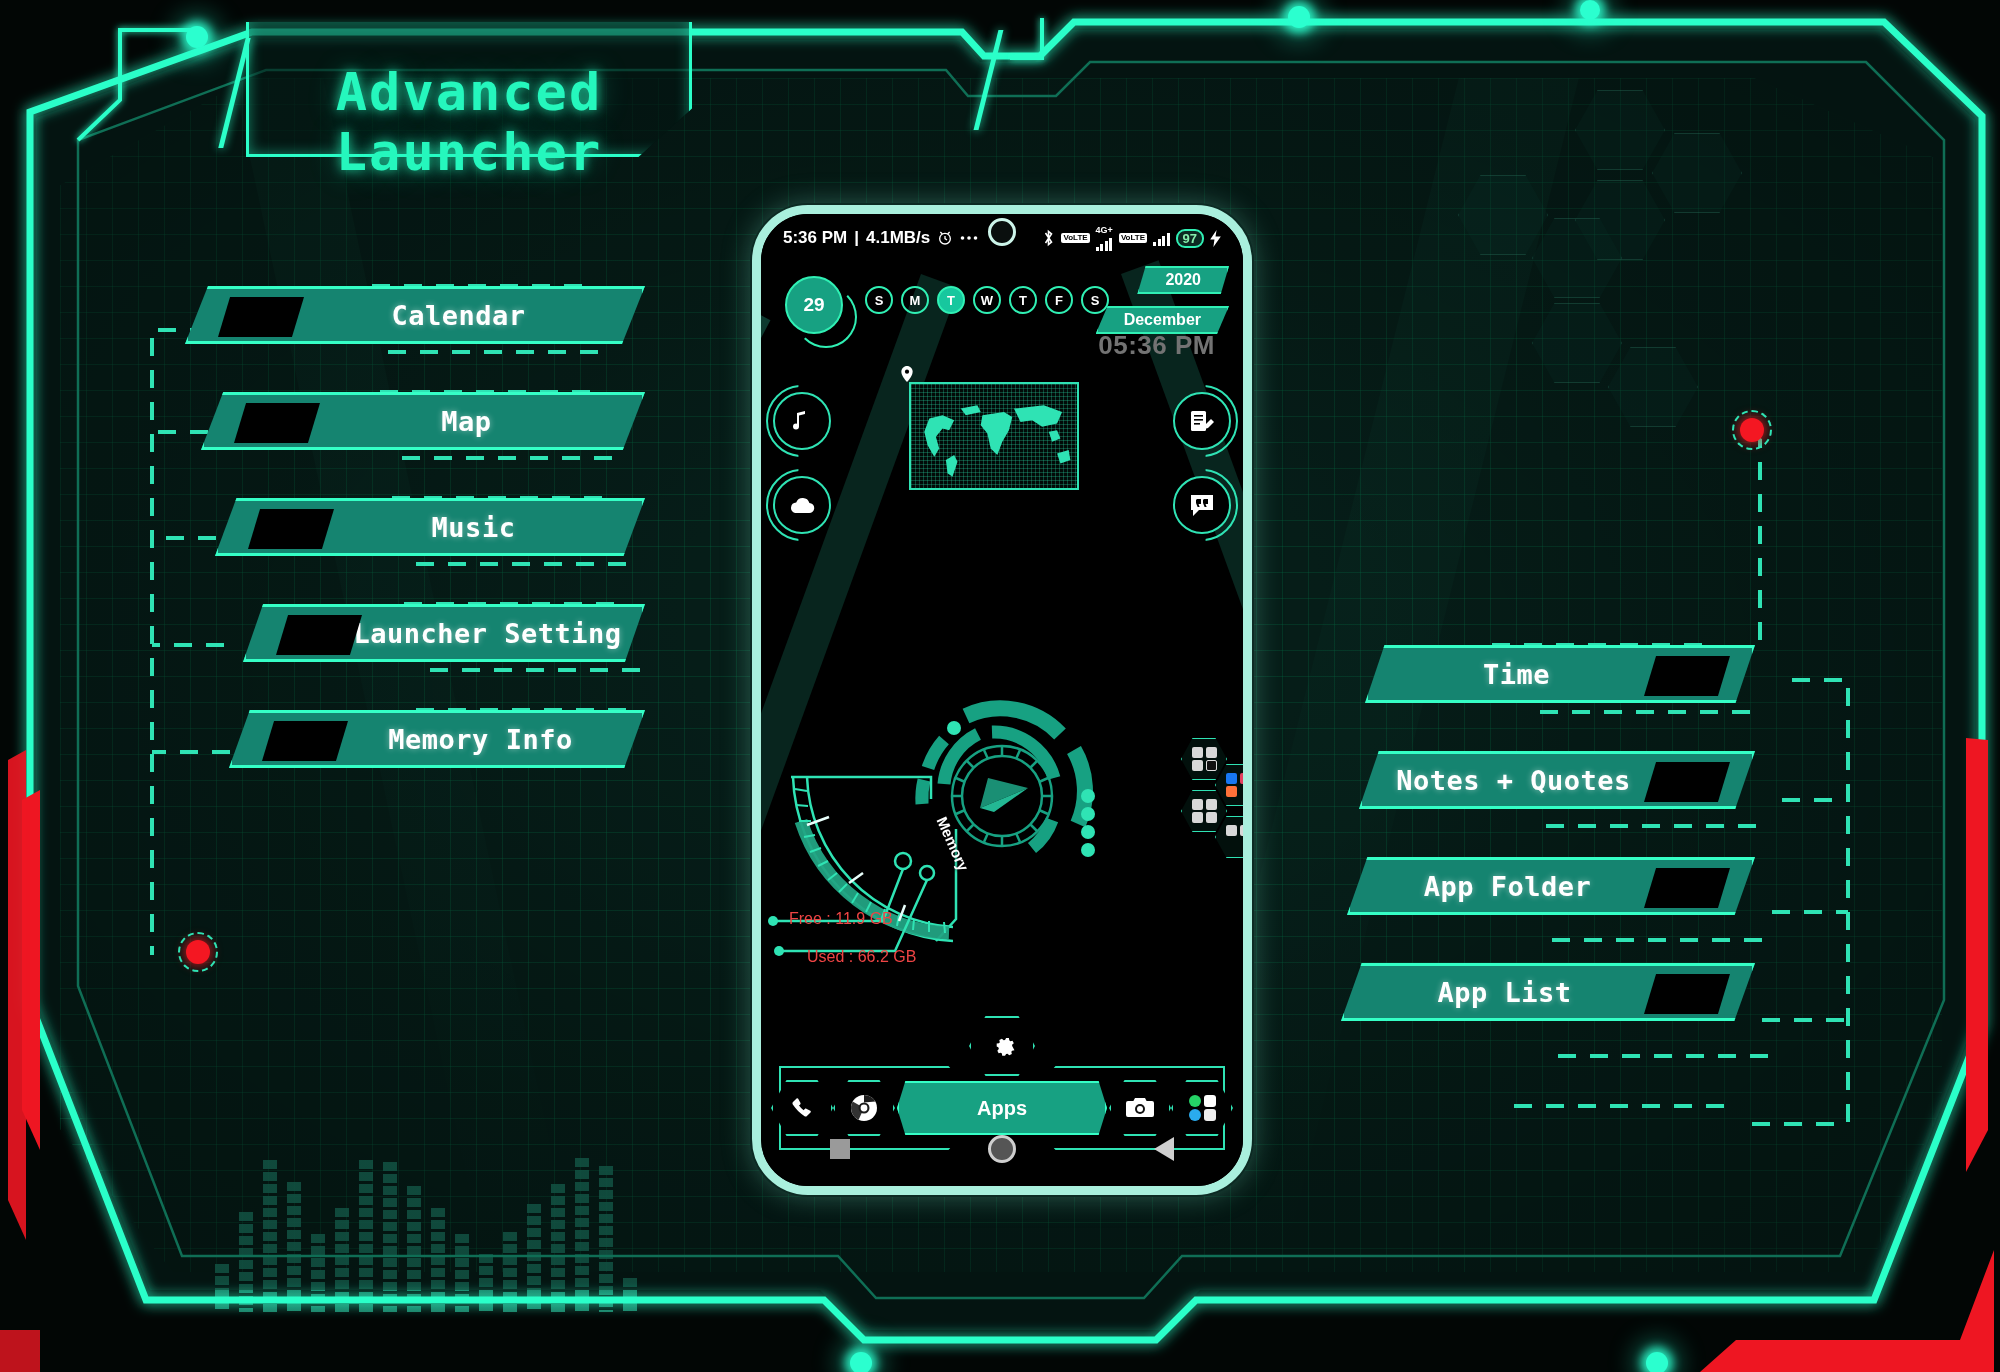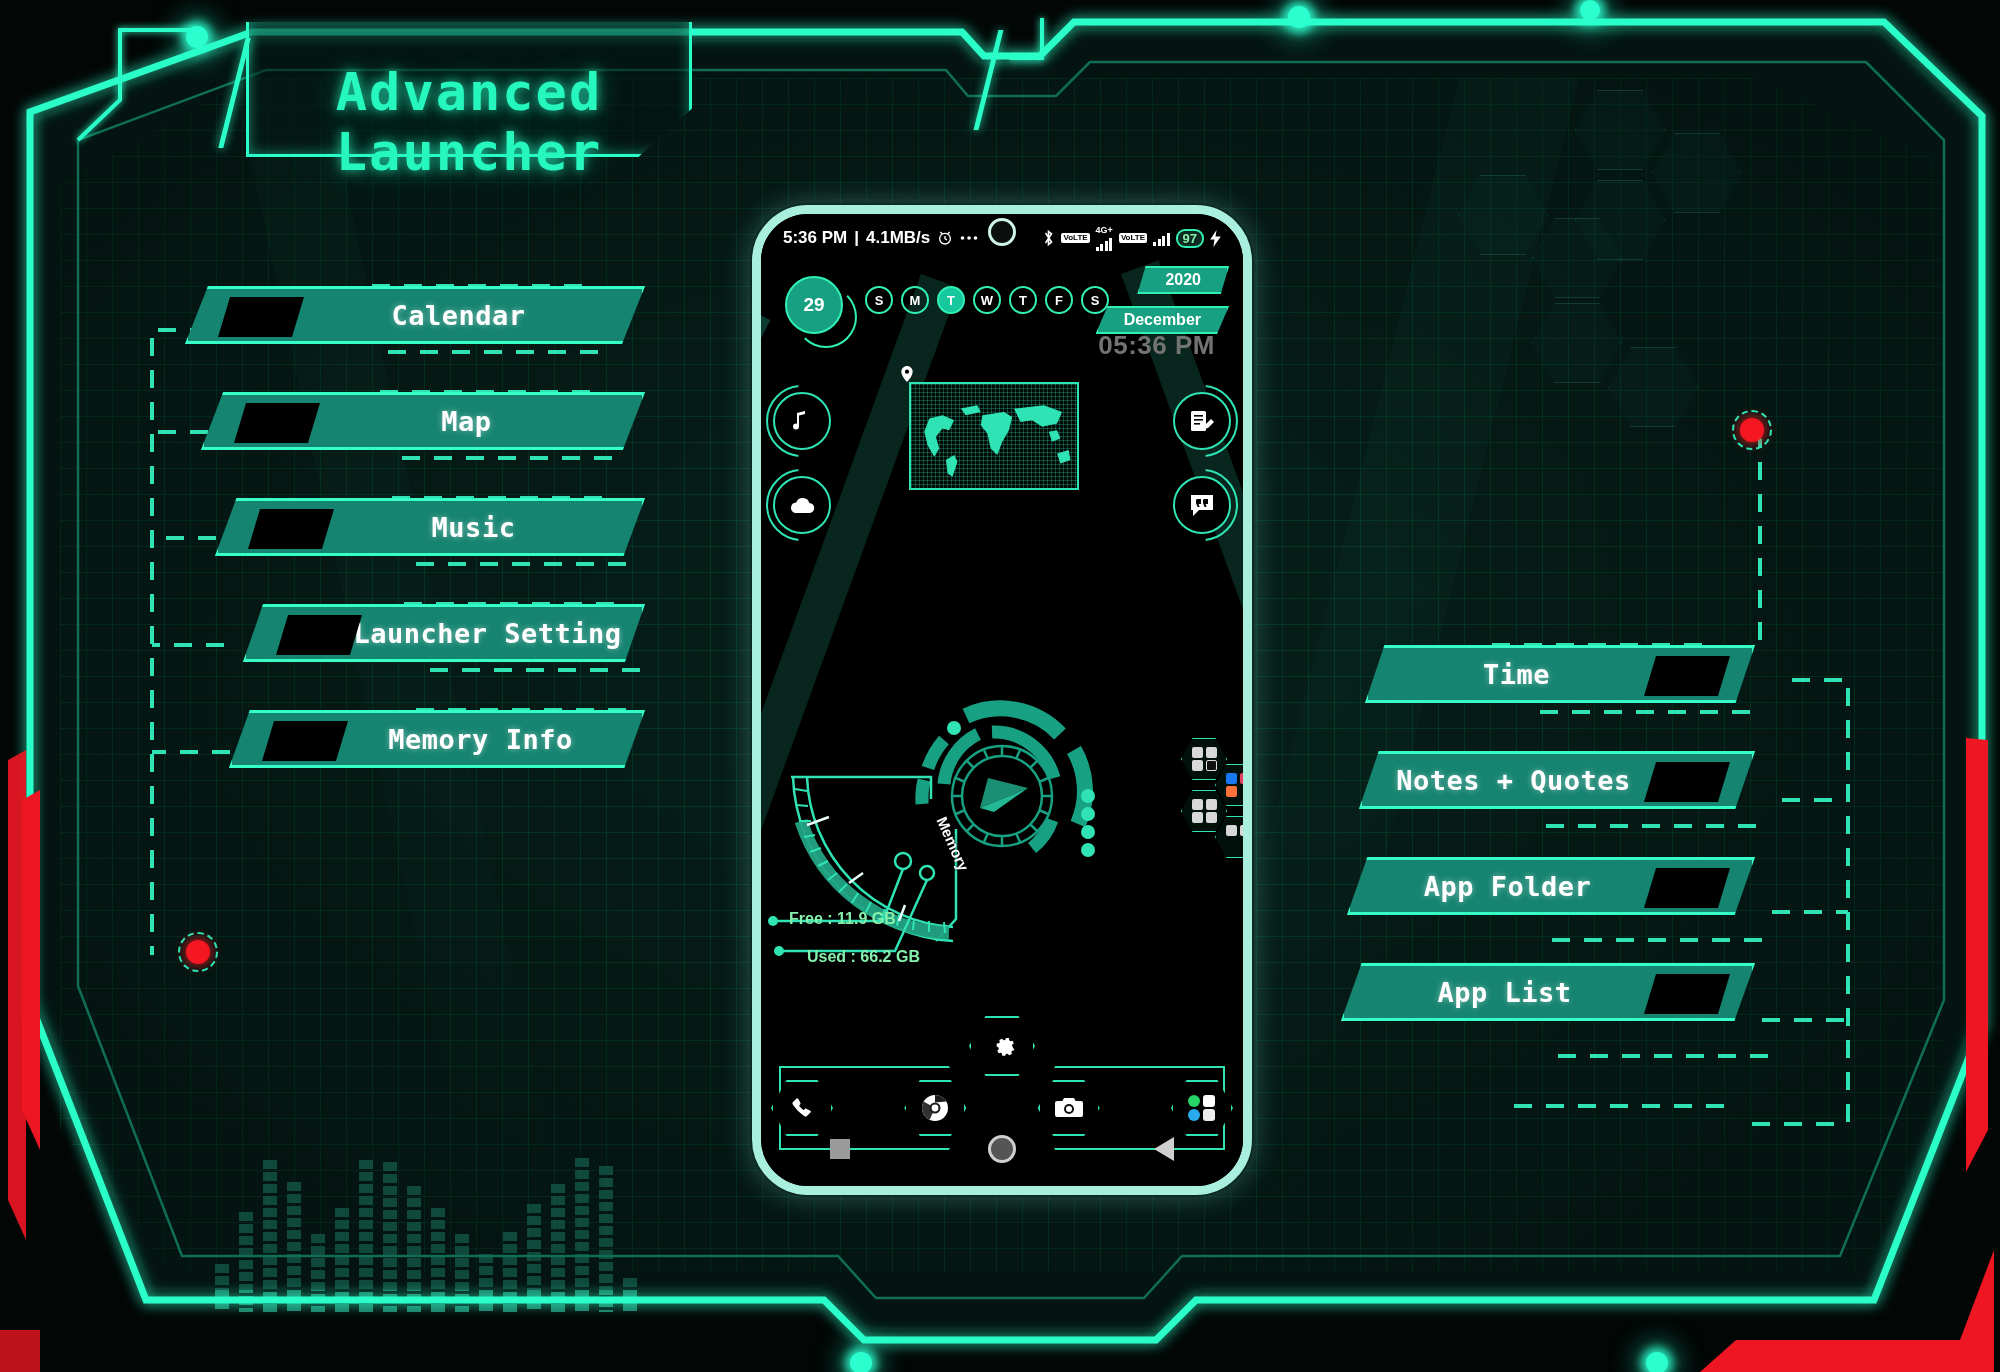--- a/index.html
+++ b/index.html
@@ -256,22 +256,22 @@
 
   
   .memgauge { position:absolute; left:10px; top:555px; z-index:16; }
   .memlabel {
     position:absolute; left:188px; top:600px;
     color:#fff; font-family:"Liberation Sans", sans-serif; font-weight:bold; font-size:15px;
     transform:rotate(66deg); transform-origin:left top; z-index:17;
     text-shadow:0 0 4px rgba(0,0,0,.9);
   }
   .memtext {
-    position:absolute; color:#86efac; font-family:"Liberation Sans", sans-serif;
-    font-weight:bold; font-size:16px; z-index:17;
+    position:absolute; color:#ef4444; font-family:"Liberation Sans", sans-serif;
+    font-weight:normal; font-size:16px; z-index:17;
   }
   .mt-free { left:28px; top:696px; }
   .mt-used { left:46px; top:734px; }
 
   
   .folderhexes { position:absolute; left:420px; top:524px; width:84px; height:110px; z-index:17; }
   .fhex {
     position:absolute; width:46px; height:42px;
     border:1.5px solid #2fe3b4;
     clip-path:polygon(25% 0%,75% 0%,100% 50%,75% 100%,25% 100%,0% 50%);
@@ -765,20 +765,21 @@
         </div>
         <div class="dhex">
           <svg width="28" height="28" viewBox="0 0 28 28">
             <circle cx="14" cy="14" r="13" fill="#fff"></circle>
             <circle cx="14" cy="14" r="5.5" fill="#1c1c1c"></circle>
             <path d="M14 1 A13 13 0 0 1 25.3 7.6 L14 8.5 Z" fill="#1c1c1c"></path>
             <path d="M2.7 7.6 A13 13 0 0 0 8.6 25.8 L14 14 Z" fill="#1c1c1c" opacity=".9"></path>
             <circle cx="14" cy="14" r="3.4" fill="#fff"></circle>
           </svg>
         </div>
+        <div class="apps-plate">Apps</div>
         <div class="dhex">
           <svg width="28" height="22" viewBox="0 0 28 22" fill="#fff">
             <path d="M9 1h10l1.6 3H26a2 2 0 0 1 2 2v12a2 2 0 0 1-2 2H2a2 2 0 0 1-2-2V6a2 2 0 0 1 2-2h5.4z"></path>
             <circle cx="14" cy="12" r="5" fill="#111"></circle>
               <circle cx="14" cy="12" r="3" fill="#fff"></circle>
           </svg>
         </div>
         <div class="dockfolder">
           <span class="mini" style="background:#25d366;border-radius:50%"></span>
           <span class="mini" style="background:#fff"></span>

